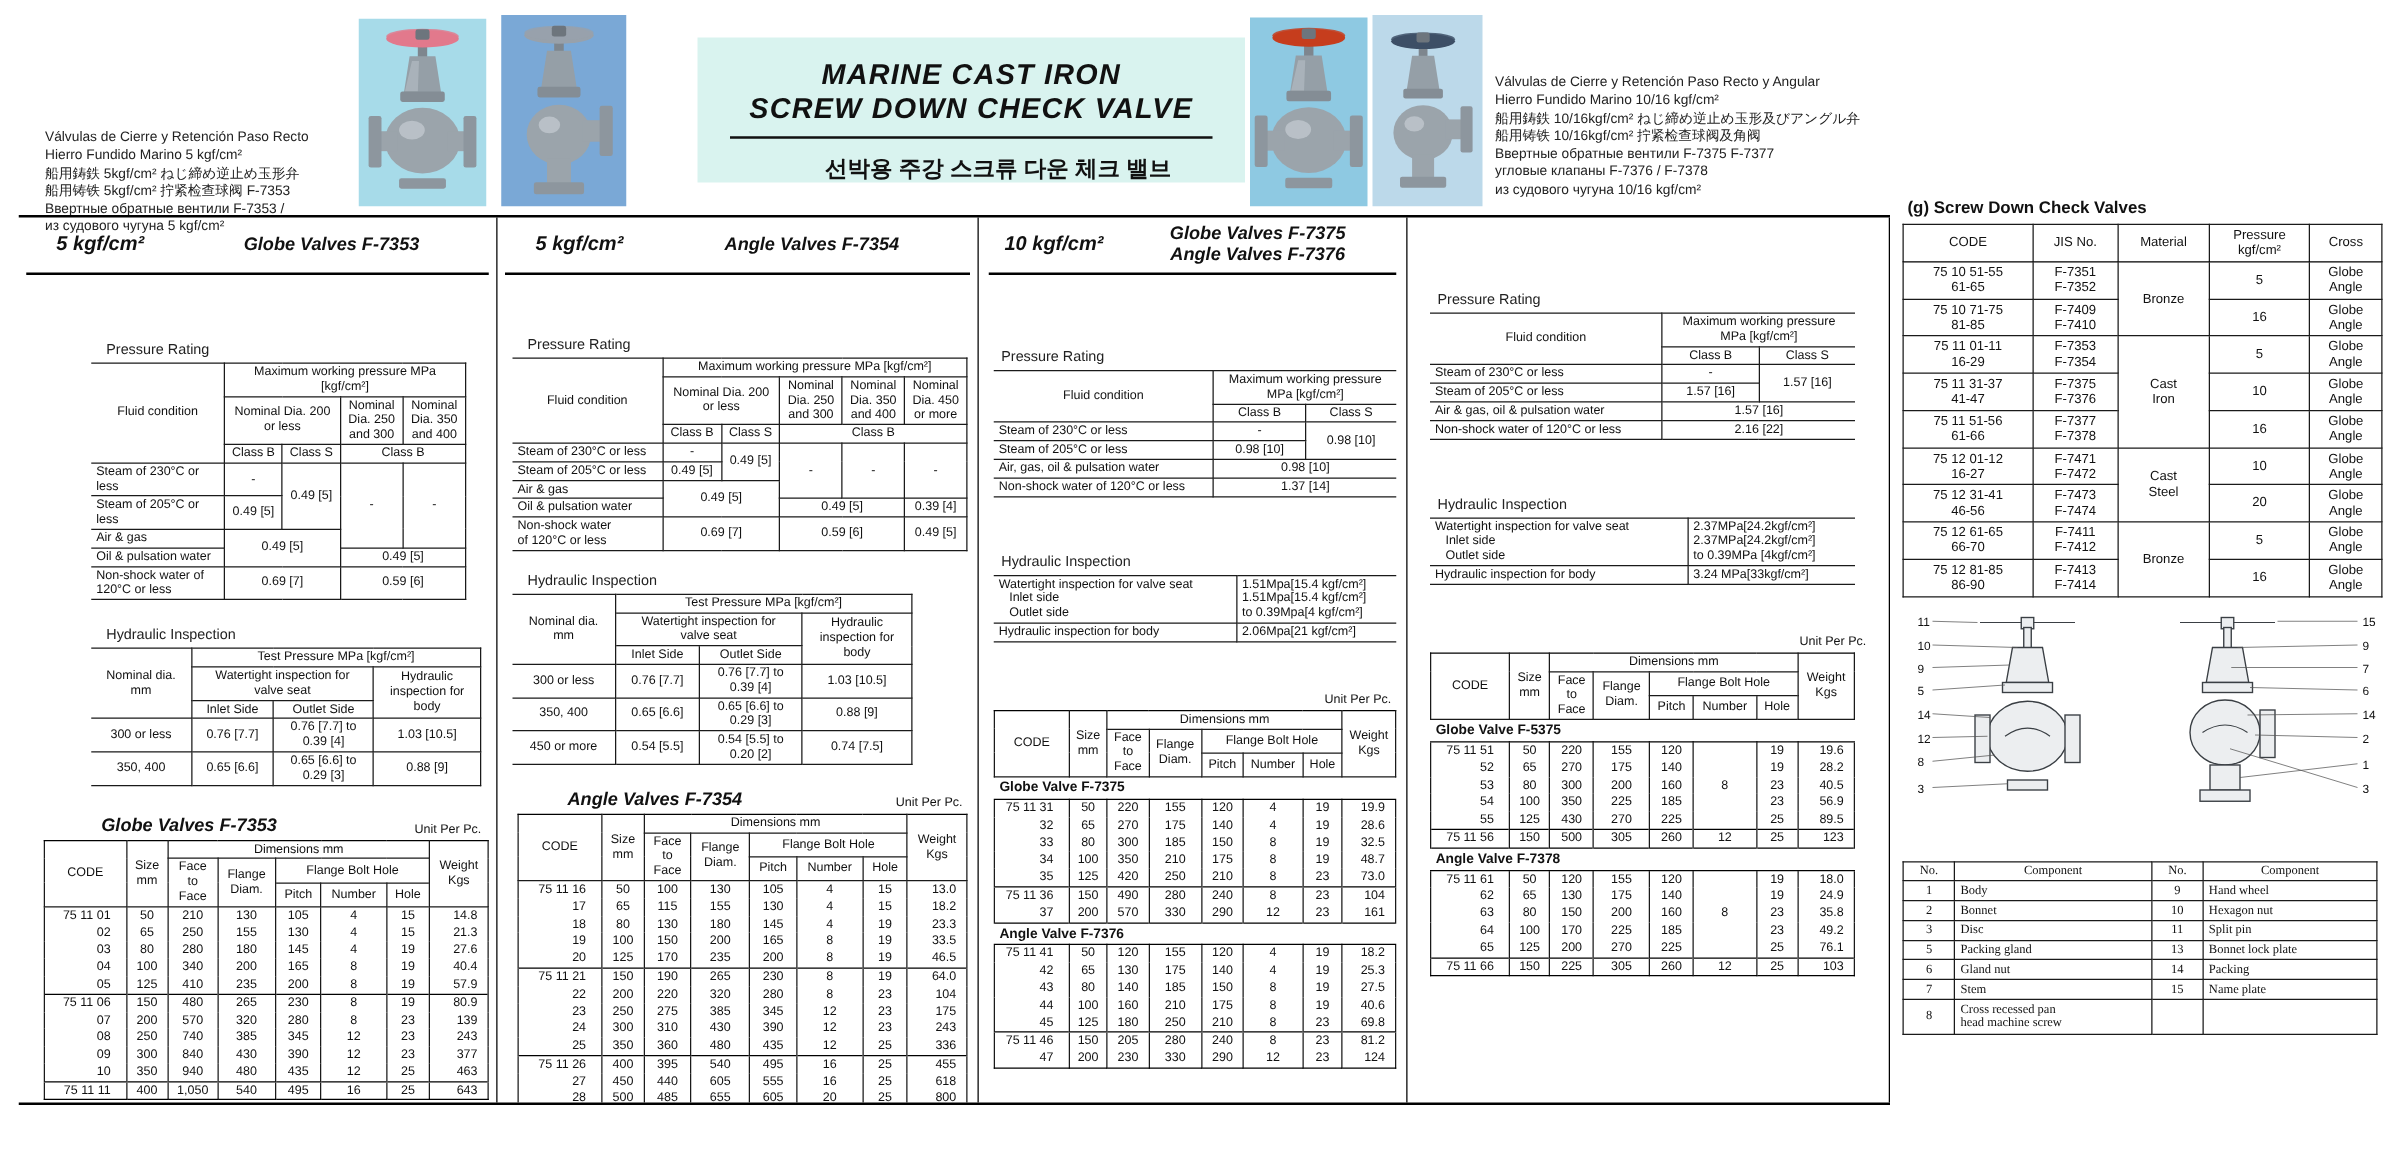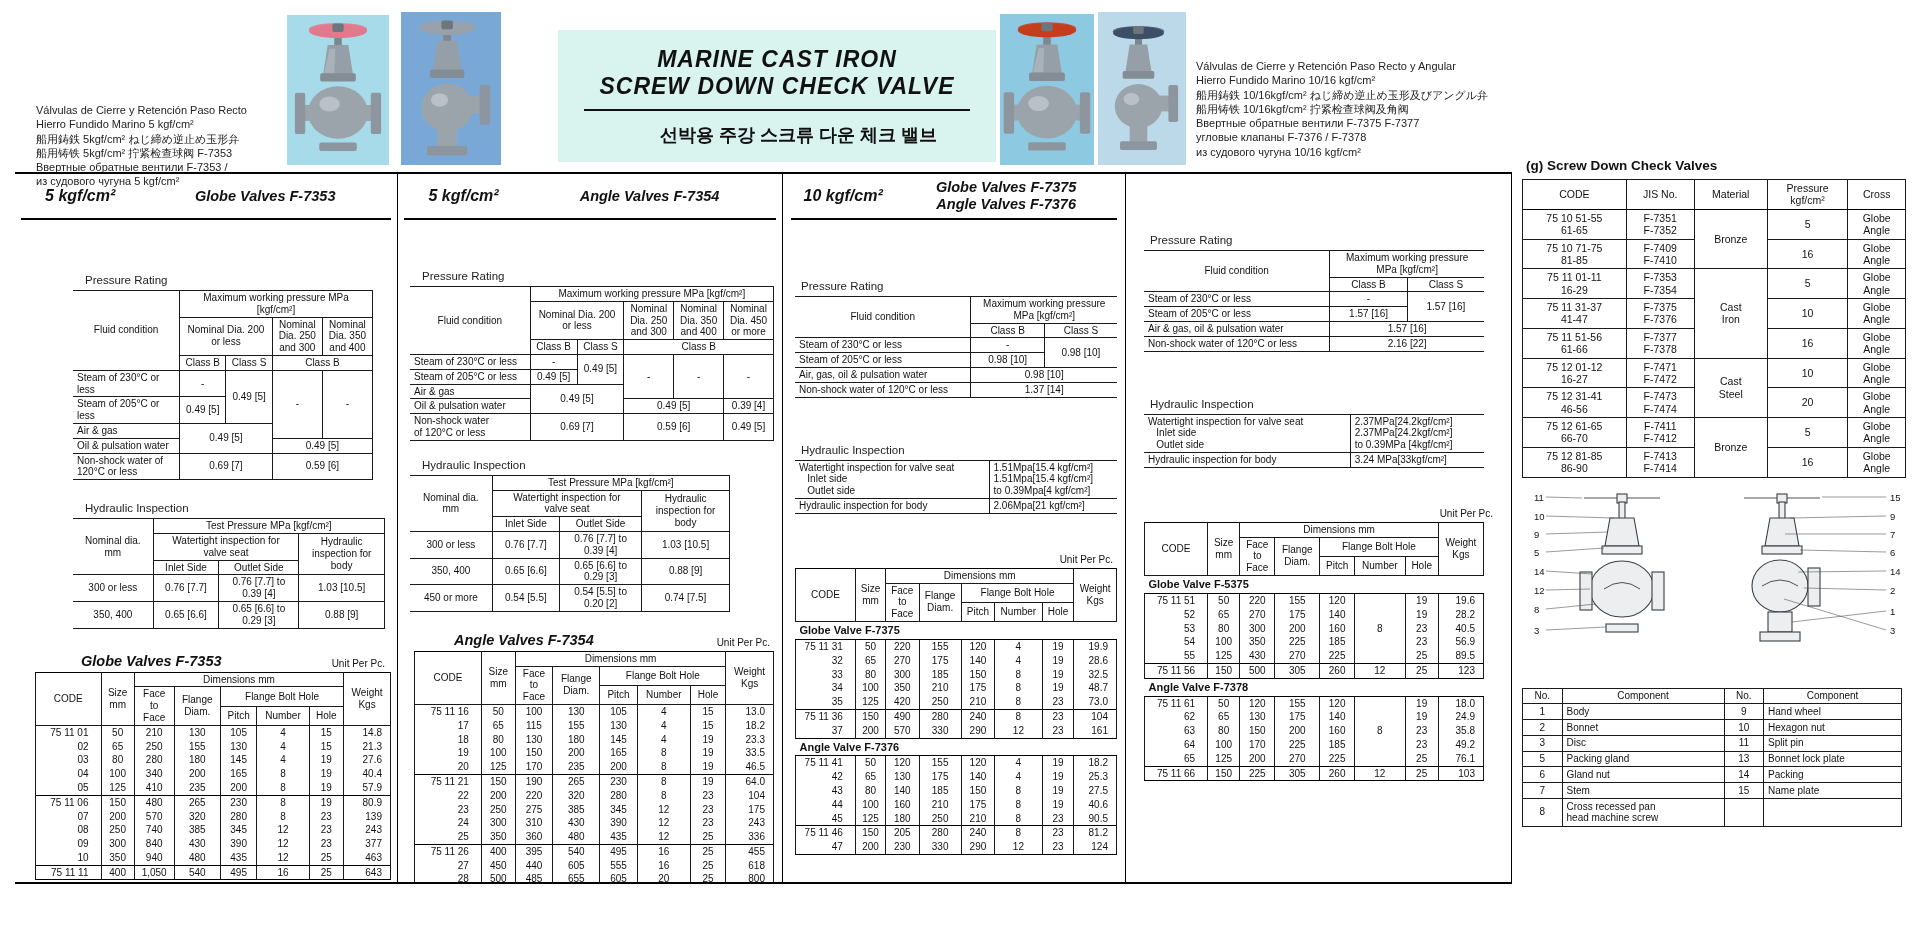--- a/index.html
+++ b/index.html
@@ -48,21 +48,21 @@
   .dim-head { display:flex; align-items:flex-end; justify-content:space-between; margin:24px 0 3px 0; }
   .dim-title { font-size:14.5px; font-weight:bold; font-style:italic; }
   .unit { font-size:10px; }
 
   
   .right-panel { position:absolute; left:1522px; top:158px; width:396px; }
   .rp-title { font-size:13.5px; font-weight:bold; margin:0 0 6px 4px; }
   .rp-table th, .rp-table td { font-size:10.5px; padding:2px 3px; }
   .rp-table { border:1.5px solid #000; }
   .rp-table thead th { border-bottom:1.2px solid #000; }
-  .comp-table th, .comp-table td { font-size:10px; padding:1.5px 4px; }
+  .comp-table th, .comp-table td { font-size:10px; padding:1.5px 4px;font-family:Liberation Serif, serif; }
   .comp-table { border:1.2px solid #000; width:380px; }
   .comp-table td:nth-child(2), .comp-table td:nth-child(4) { text-align:left; }
   .diagram { margin:6px 0 4px 0; }
   .diagram text { font-size:9.5px; fill:#111; font-family:"Liberation Sans",sans-serif; }
   .sketch { stroke:#3a3f44; stroke-width:1.1; fill:#eceef0; }
   .sketch2 { stroke:#3a3f44; stroke-width:0.9; fill:none; }
   .leader { stroke:#555; stroke-width:0.6; }
 </style>
 </head>
 <body>
@@ -111,21 +111,21 @@
   <div class="ln">из судового чугуна 5 kgf/cm²</div>
 </div>
 
 <svg class="photo" style="left: 287px; top: 15px; background: rgb(167, 219, 233); color: rgb(226, 121, 140);" width="102" height="150" viewBox="0 0 100 160">
     <use href="#g-globe"></use>
   </svg>
 <svg class="photo" style="left: 401px; top: 12px; background: rgb(122, 168, 214); color: rgb(152, 161, 171);" width="100" height="153" viewBox="0 0 100 160">
     <use href="#g-angle"></use>
   </svg>
 
-<div class="abs title-box" style="left: 558px; top: 30px; width: 438px; height: 132px; background: rgb(217, 243, 239);">
+<div class="abs title-box" style="left: 558px; top: 30px; width: 438px; height: 116px; background: rgb(217, 243, 239);">
   <div class="t1">MARINE CAST IRON</div>
   <div class="t1">SCREW DOWN CHECK VALVE</div>
   <div class="rule"></div>
   <div class="kor">선박용 주강 스크류 다운 체크 밸브</div>
 </div>
 
 <svg class="photo" style="left: 1000px; top: 14px; background: rgb(142, 201, 226); color: rgb(198, 61, 29);" width="94" height="151" viewBox="0 0 100 160">
     <use href="#g-globe"></use>
   </svg>
 <svg class="photo" style="left: 1098px; top: 12px; background: rgb(188, 217, 234); color: rgb(61, 79, 102);" width="88" height="153" viewBox="0 0 100 160">
@@ -853,21 +853,21 @@
             <td class="wt">40.6</td>
           </tr>
           <tr>
             <td class="code">45</td>
             <td>125</td>
             <td>180</td>
             <td>250</td>
             <td>210</td>
             <td>8</td>
             <td>23</td>
-            <td class="wt">90.5</td>
+            <td class="wt">69.8</td>
           </tr>
           <tr class="grp">
             <td class="code">75 11 46</td>
             <td>150</td>
             <td>205</td>
             <td>280</td>
             <td>240</td>
             <td>8</td>
             <td>23</td>
             <td class="wt">81.2</td>

